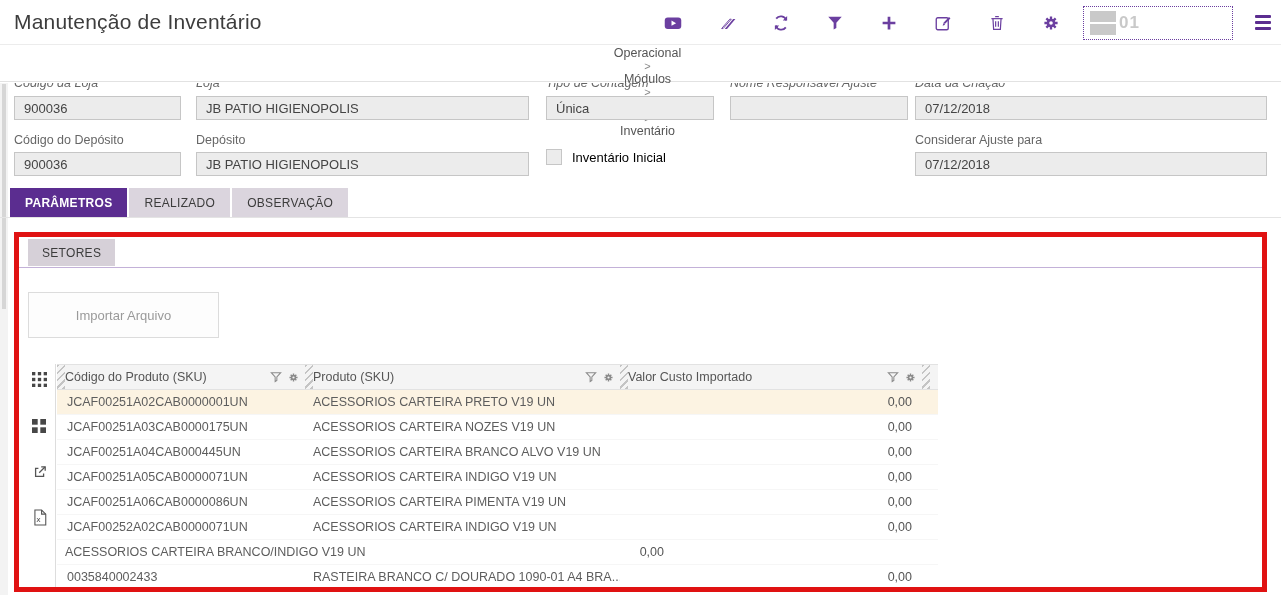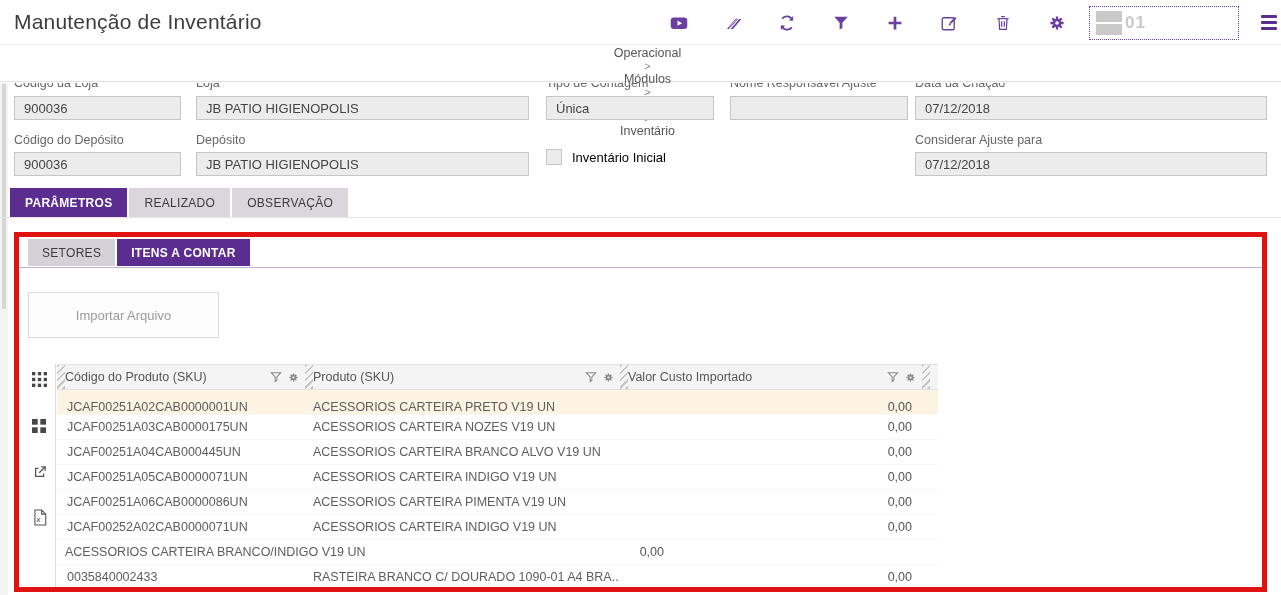--- a/index.html
+++ b/index.html
@@ -4,21 +4,21 @@
 <style>
   * { margin:0; padding:0; box-sizing:border-box; }
   html,body { width:1281px; height:595px; overflow:hidden; background:#fff;
     font-family:"Liberation Sans","DejaVu Sans",sans-serif; }
   .page { position:relative; width:1281px; height:595px; background:#fff; }
 
   
   .hdr { position:absolute; left:0; top:0; width:100%; height:45px;
     border-bottom:1px solid #ececec; display:flex; align-items:center; }
   .hdr h1 { font-size:21px; font-weight:300; color:#3d3d3d; margin-left:14px; letter-spacing:.2px; }
-  .toolbar { position:absolute; right:4px; top:0; height:45px; display:flex; align-items:center; }
+  .toolbar { position:absolute; right:10px; top:0; height:45px; display:flex; align-items:center; }
   .tb { background:none; border:none; cursor:pointer; color:#6b3fa0; width:20px; height:20px;
     margin-left:34px; padding:0; display:flex; align-items:center; justify-content:center; }
   .tb svg { width:18px; height:18px; display:block; }
   .badge { width:150px; height:34px; margin-left:22px; border:1px dotted #6b3fa0;
     display:flex; align-items:center; cursor:pointer; background:#fff; }
   .badge-flag { display:flex; flex-direction:column; gap:2px; margin-left:6px; }
   .badge-flag i { display:block; width:26px; height:11px; background:#c9c9c9; }
   .badge-num { font-size:17px; font-weight:bold; color:#c9c9c9; margin-left:3px; letter-spacing:1px; }
   .menu-btn { background:none; border:none; cursor:pointer; margin-left:22px; padding:0; }
   .burger { display:flex; flex-direction:column; gap:3px; }
@@ -32,21 +32,21 @@
   .crumbs .sep { margin:0 8px; color:#888; font-size:11px; }
 
   
   .vscroll { position:absolute; left:0; top:83px; width:8px; height:512px; background:#f3f3f3; }
   .vscroll .thumb { position:absolute; left:2px; top:1px; width:4px; height:225px; background:#d6d6d6; }
 
   
   .form { position:absolute; left:0; top:83px; width:100%; height:104px; }
   .field { position:absolute; }
   .flabel { font-size:12.5px; color:#666; }
-  .clipwrap { height:9px; overflow:hidden; }
+  .clipwrap { height:9px; overflow:hidden;font-style:italic; }
   .clipwrap .flabel { display:block; margin-top:-7px; }
   .finput { display:block; width:100%; height:24px; background:#ececec; border:1px solid #c6c6c6;
     font-family:"Liberation Sans",sans-serif; font-size:13px; color:#444; padding:0 9px; margin-top:4px; }
   .checkfield { position:absolute; display:flex; align-items:center; gap:10px; }
   .checkbox { width:16px; height:16px; background:#ececec; border:1px solid #c6c6c6; cursor:pointer; display:inline-block; }
   .checkfield label { font-size:13px; color:#000000; }
 
   
   .tabs { position:absolute; left:10px; top:188px; display:flex; gap:2px; }
   .tab { height:29px; padding:0 15px; display:flex; align-items:center; font-size:12px;
@@ -77,21 +77,21 @@
   .table { position:absolute; left:38px; top:127px; width:881px; }
   .thead { display:flex; height:26px; background:#f4f4f4; border-top:1px solid #e2e2e2;
     border-bottom:1px solid #e2e2e2; align-items:stretch; }
   .th { display:flex; align-items:center; }
   .hatch { width:8px; align-self:stretch;
     background:repeating-linear-gradient(135deg,#c4c4c4 0 2px,#f4f4f4 2px 5px); }
   .th-label { flex:1; text-align:left; font-size:12.5px; color:#555; }
   .hicon { display:flex; align-items:center; margin-right:6px; color:#8a8a8a; cursor:pointer; }
   .hicon svg { display:block; }
   .tr { display:flex; height:25px; align-items:center; border-bottom:1px solid #f6f6f6; background:#fff; }
-  .tr.hl { background:#fcf3e2;align-items:flex-end; }
+  .tr.hl { background:#fcf3e2; }
   .td { font-size:12.5px; color:#5d5d5d; white-space:nowrap; overflow:hidden; }
   .td.c1 { width:248px; padding-left:10px; }
   .td.c2 { width:315px; padding-left:8px; }
   .td.c3 { width:310px; text-align:right; padding-right:18px; color:#555; }
 </style>
 </head>
 <body>
 
 <div class="page">
 
@@ -236,21 +236,20 @@
   <div class="tabs">
     <button class="tab active">PARÂMETROS</button>
     <button class="tab">REALIZADO</button>
     <button class="tab">OBSERVAÇÃO</button>
   </div>
   <div class="tabs-line"></div>
 
   <div class="red-panel">
     <div class="subtabs">
       <button class="subtab">SETORES</button>
-      <button class="subtab active">ITENS A CONTAR</button>
     </div>
     <div class="subtabs-line"></div>
 
     <button class="import-btn">Importar Arquivo</button>
 
     <div class="rail">
       <button class="rail-btn" style="top:8px">
         <svg width="15" height="15" viewBox="0 0 18 18" fill="currentColor">
             <rect x="0" y="0" width="4" height="4"></rect>
             <rect x="7" y="0" width="4" height="4"></rect>

